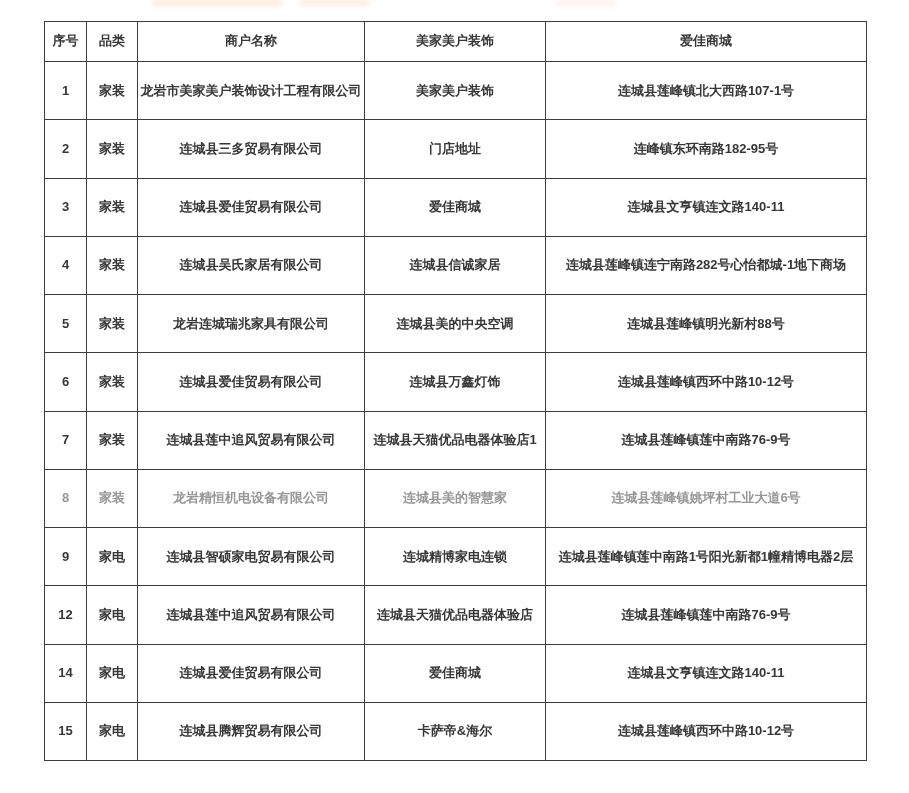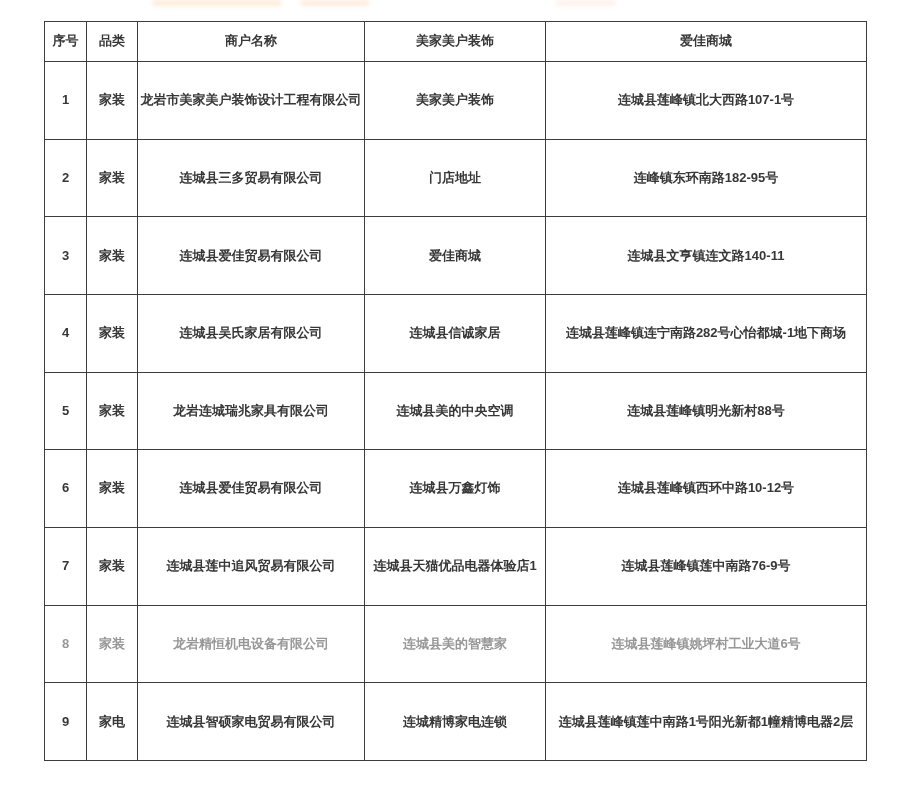--- a/index.html
+++ b/index.html
@@ -140,16 +140,37 @@
       <td>连城县美的智慧家</td>
       <td>连城县莲峰镇姚坪村工业大道6号</td>
     </tr>
         <tr>
       <td>9</td>
       <td>家电</td>
       <td>连城县智硕家电贸易有限公司</td>
       <td>连城精博家电连锁</td>
       <td>连城县莲峰镇莲中南路1号阳光新都1幢精博电器2层</td>
     </tr>
+        <tr>
+      <td>12</td>
+      <td>家电</td>
+      <td>连城县莲中追风贸易有限公司</td>
+      <td>连城县天猫优品电器体验店</td>
+      <td>连城县莲峰镇莲中南路76-9号</td>
+    </tr>
+        <tr>
+      <td>14</td>
+      <td>家电</td>
+      <td>连城县爱佳贸易有限公司</td>
+      <td>爱佳商城</td>
+      <td>连城县文亨镇连文路140-11</td>
+    </tr>
+        <tr>
+      <td>15</td>
+      <td>家电</td>
+      <td>连城县腾辉贸易有限公司</td>
+      <td>卡萨帝&amp;海尔</td>
+      <td>连城县莲峰镇西环中路10-12号</td>
+    </tr>
       </tbody>
   </table>
 
 </div>
 
 </body></html>

